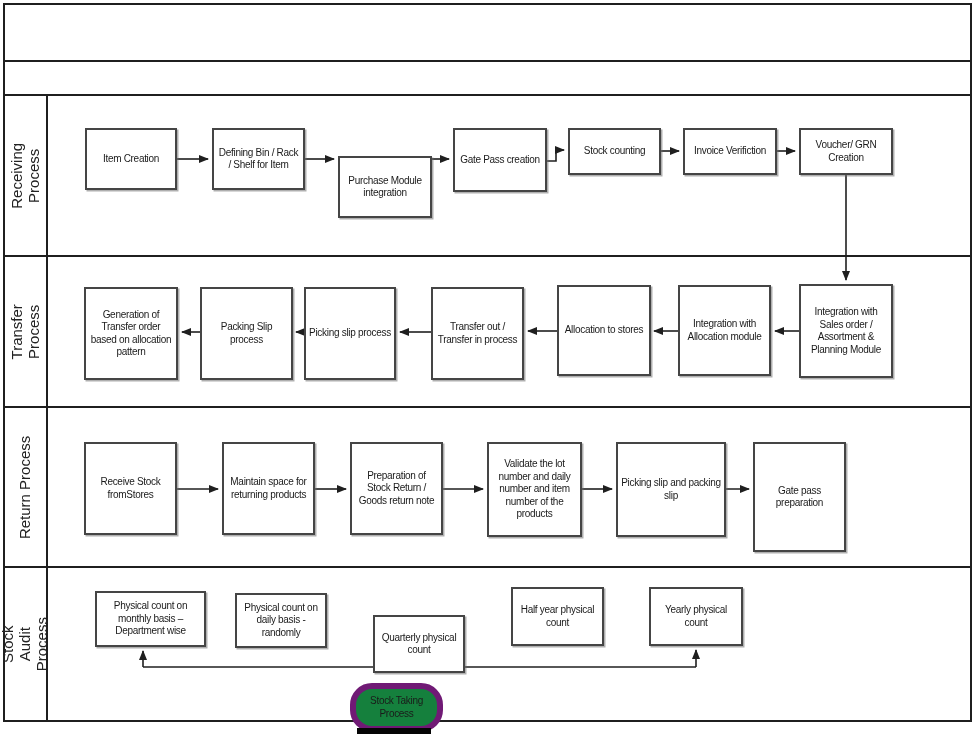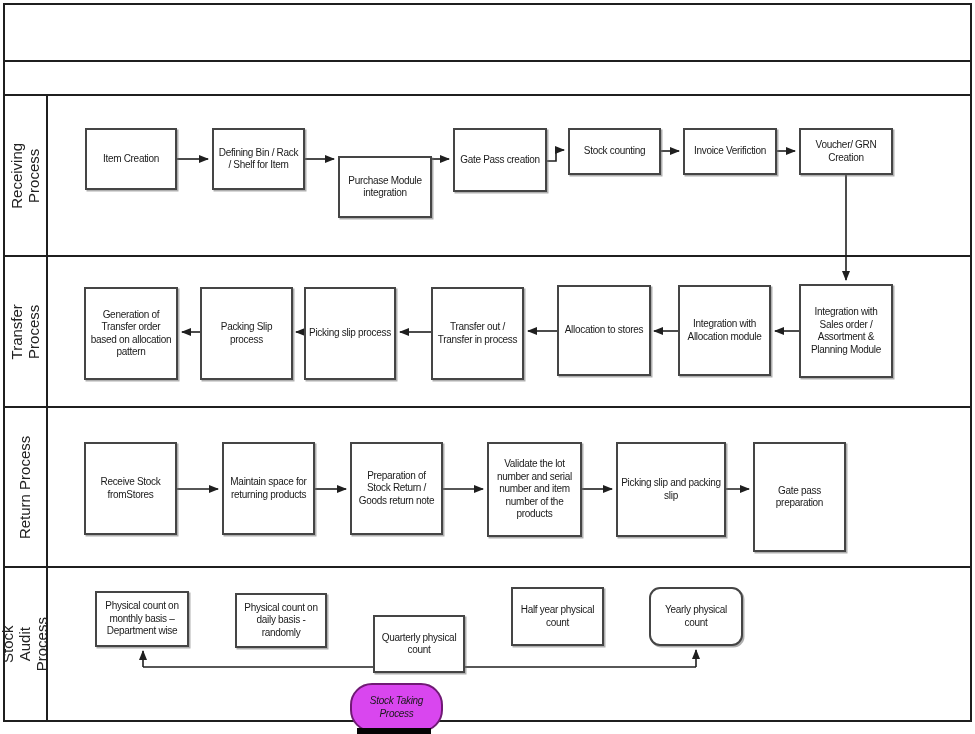--- a/index.html
+++ b/index.html
@@ -15,24 +15,24 @@
   .lane-label{position:absolute;left:5px;width:41px;display:flex;align-items:center;justify-content:center;}
   .lane-label .rot{transform:rotate(-90deg);text-align:center;font-size:15px;line-height:1.12;color:#222;}
   .svg-layer{position:absolute;left:0;top:0;pointer-events:none;}
   .node{
     position:absolute;box-sizing:border-box;background:#ffffff;
     border:2px solid #454545;box-shadow:1.5px 1.5px 0 rgba(110,110,110,.55);
     display:flex;align-items:center;justify-content:center;text-align:center;
     font-size:10px;line-height:1.25;letter-spacing:-0.3px;color:#1a1a1a;padding:1px 3px;
   }
   .terminator{
-    position:absolute;box-sizing:border-box;background:#d946ef;
-    border:2px solid #701a75;border-radius:22px;
+    position:absolute;box-sizing:border-box;background:#15803d;
+    border:6px solid #701a75;border-radius:22px;
     display:flex;align-items:center;justify-content:center;text-align:center;
-    font-size:10px;line-height:1.25;letter-spacing:-0.3px;color:#1a1a1a;padding:1px 6px;font-style:italic;
+    font-size:10px;line-height:1.25;letter-spacing:-0.3px;color:#1a1a1a;padding:1px 6px;
   }
   .ink-bar{position:absolute;background:#050505;}
 </style>
 </head>
 <body>
 
 <div class="canvas">
 
   <div class="frame"></div>
   <div class="hline" style="left:3px;top:60px;width:969px;"></div>
@@ -104,26 +104,26 @@
   <div class="node" style="left:200px;top:287px;width:93px;height:93px;">Packing Slip process</div>
   <div class="node" style="left:304px;top:287px;width:92px;height:93px;">Picking slip process</div>
   <div class="node" style="left:431px;top:287px;width:93px;height:93px;">Transfer out / Transfer in process</div>
   <div class="node" style="left:557px;top:285px;width:94px;height:91px;">Allocation to stores</div>
   <div class="node" style="left:678px;top:285px;width:93px;height:91px;">Integration with Allocation module</div>
   <div class="node" style="left:799px;top:284px;width:94px;height:94px;">Integration with Sales order / Assortment &amp; Planning Module</div>
 
   <div class="node" style="left:84px;top:442px;width:93px;height:93px;">Receive Stock fromStores</div>
   <div class="node" style="left:222px;top:442px;width:93px;height:93px;">Maintain space for returning products</div>
   <div class="node" style="left:350px;top:442px;width:93px;height:93px;">Preparation of Stock Return / Goods return note</div>
-  <div class="node" style="left:487px;top:442px;width:95px;height:95px;">Validate the lot number and serial number and item number of the products</div>
+  <div class="node" style="left:487px;top:442px;width:95px;height:95px;">Validate the lot number and daily number and item number of the products</div>
   <div class="node" style="left:616px;top:442px;width:110px;height:95px;">Picking slip and packing slip</div>
   <div class="node" style="left:753px;top:442px;width:93px;height:110px;">Gate pass preparation</div>
 
-  <div class="node" style="left:95px;top:591px;width:94px;height:56px;">Physical count on monthly basis – Department wise</div>
+  <div class="node" style="left:95px;top:591px;width:111px;height:56px;">Physical count on monthly basis – Department wise</div>
   <div class="node" style="left:235px;top:593px;width:92px;height:55px;">Physical count on daily basis - randomly</div>
   <div class="node" style="left:373px;top:587px;width:92px;height:58px;margin-top:28px;">Quarterly physical count</div>
   <div class="node" style="left:511px;top:587px;width:93px;height:59px;">Half year physical count</div>
-  <div class="node" style="left:649px;top:587px;width:94px;height:59px;border-radius:11px;">Yearly physical count</div>
+  <div class="node" style="left:649px;top:587px;width:94px;height:59px;">Yearly physical count</div>
 
   <div class="terminator" style="left:350px;top:683px;width:93px;height:49px;">Stock Taking Process</div>
   <div class="ink-bar" style="left:357px;top:728px;width:74px;height:6px;"></div>
 
 </div>
 
 </body></html>

